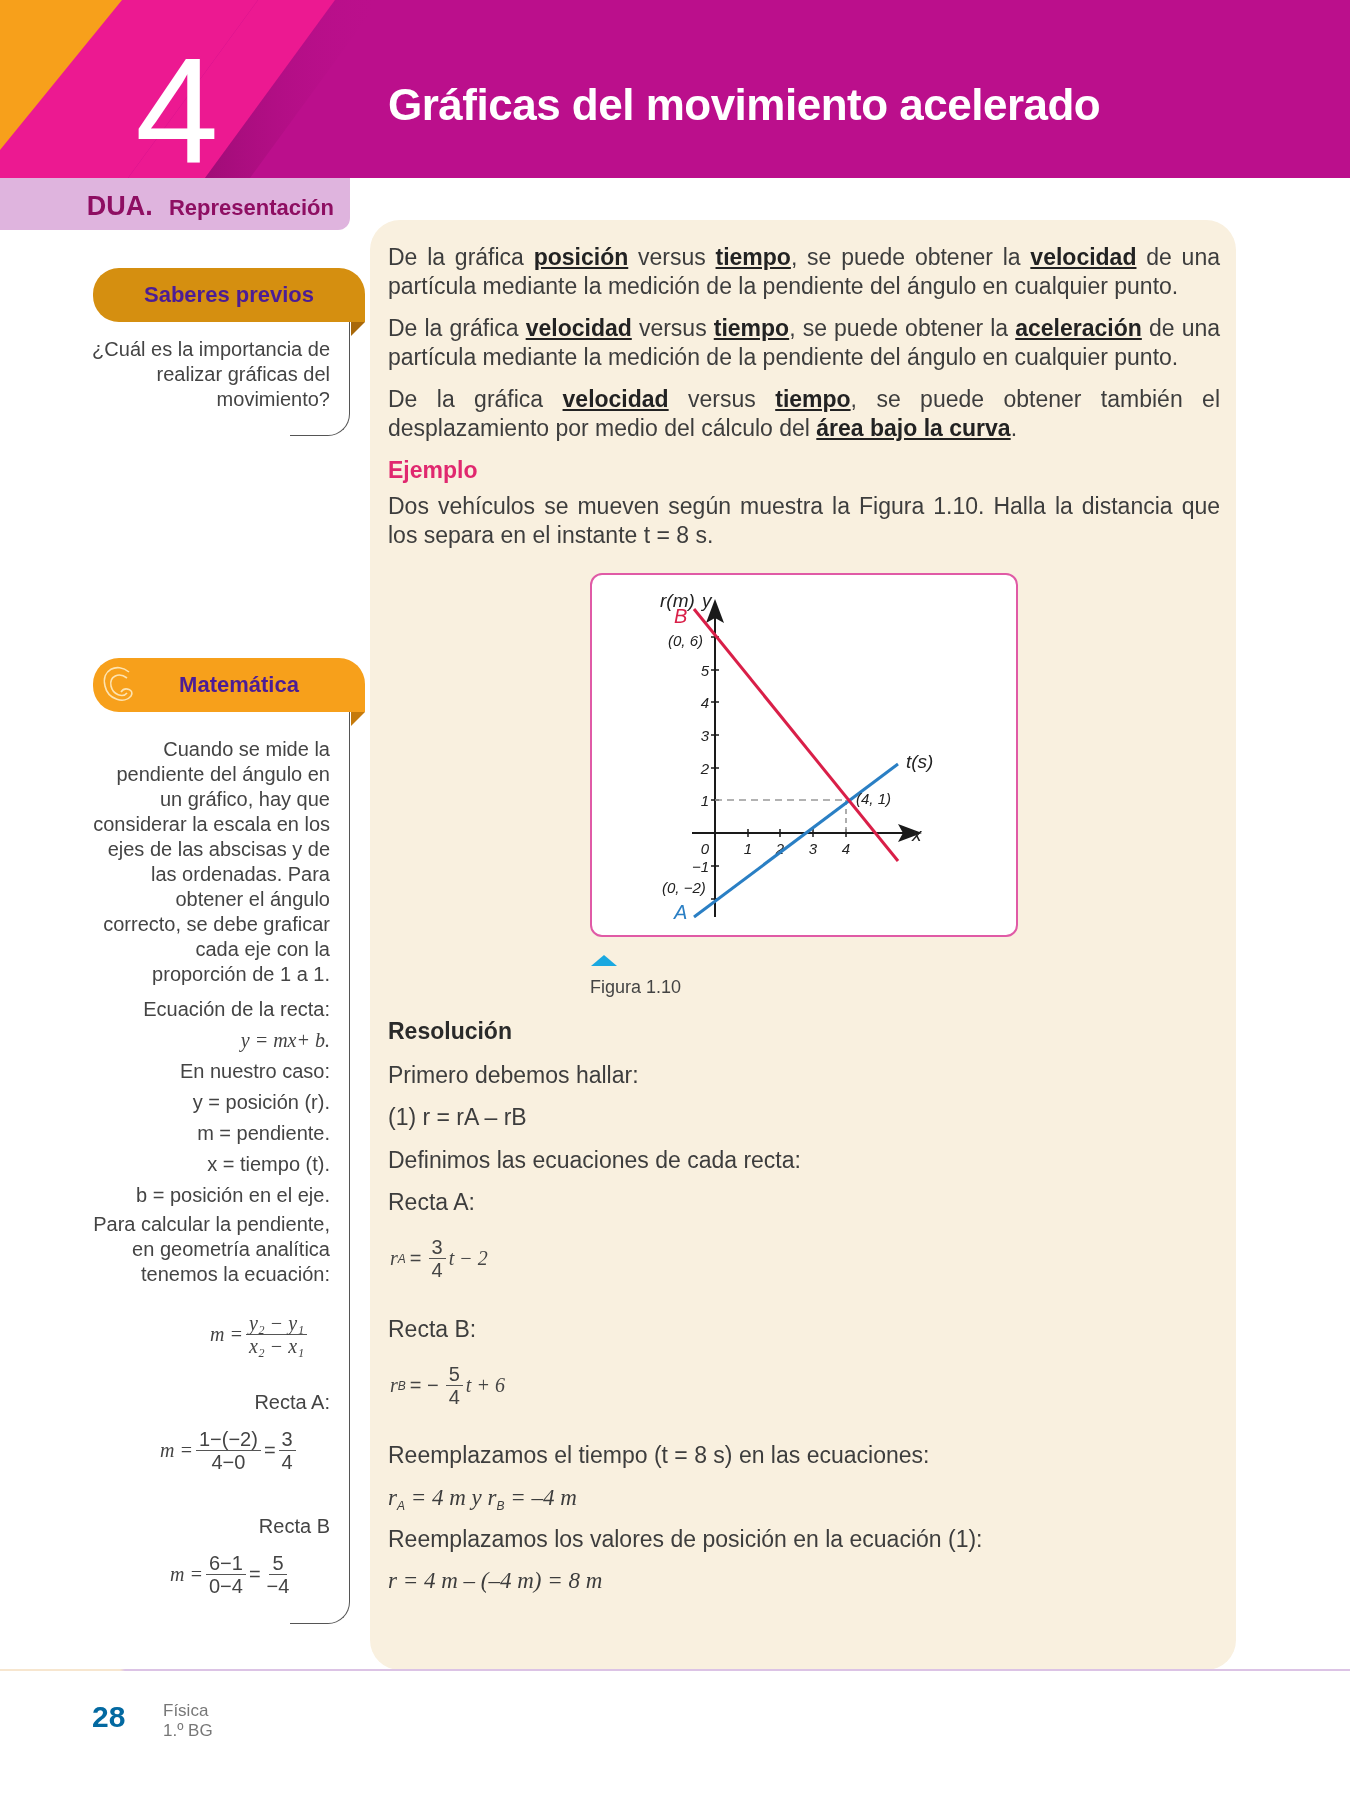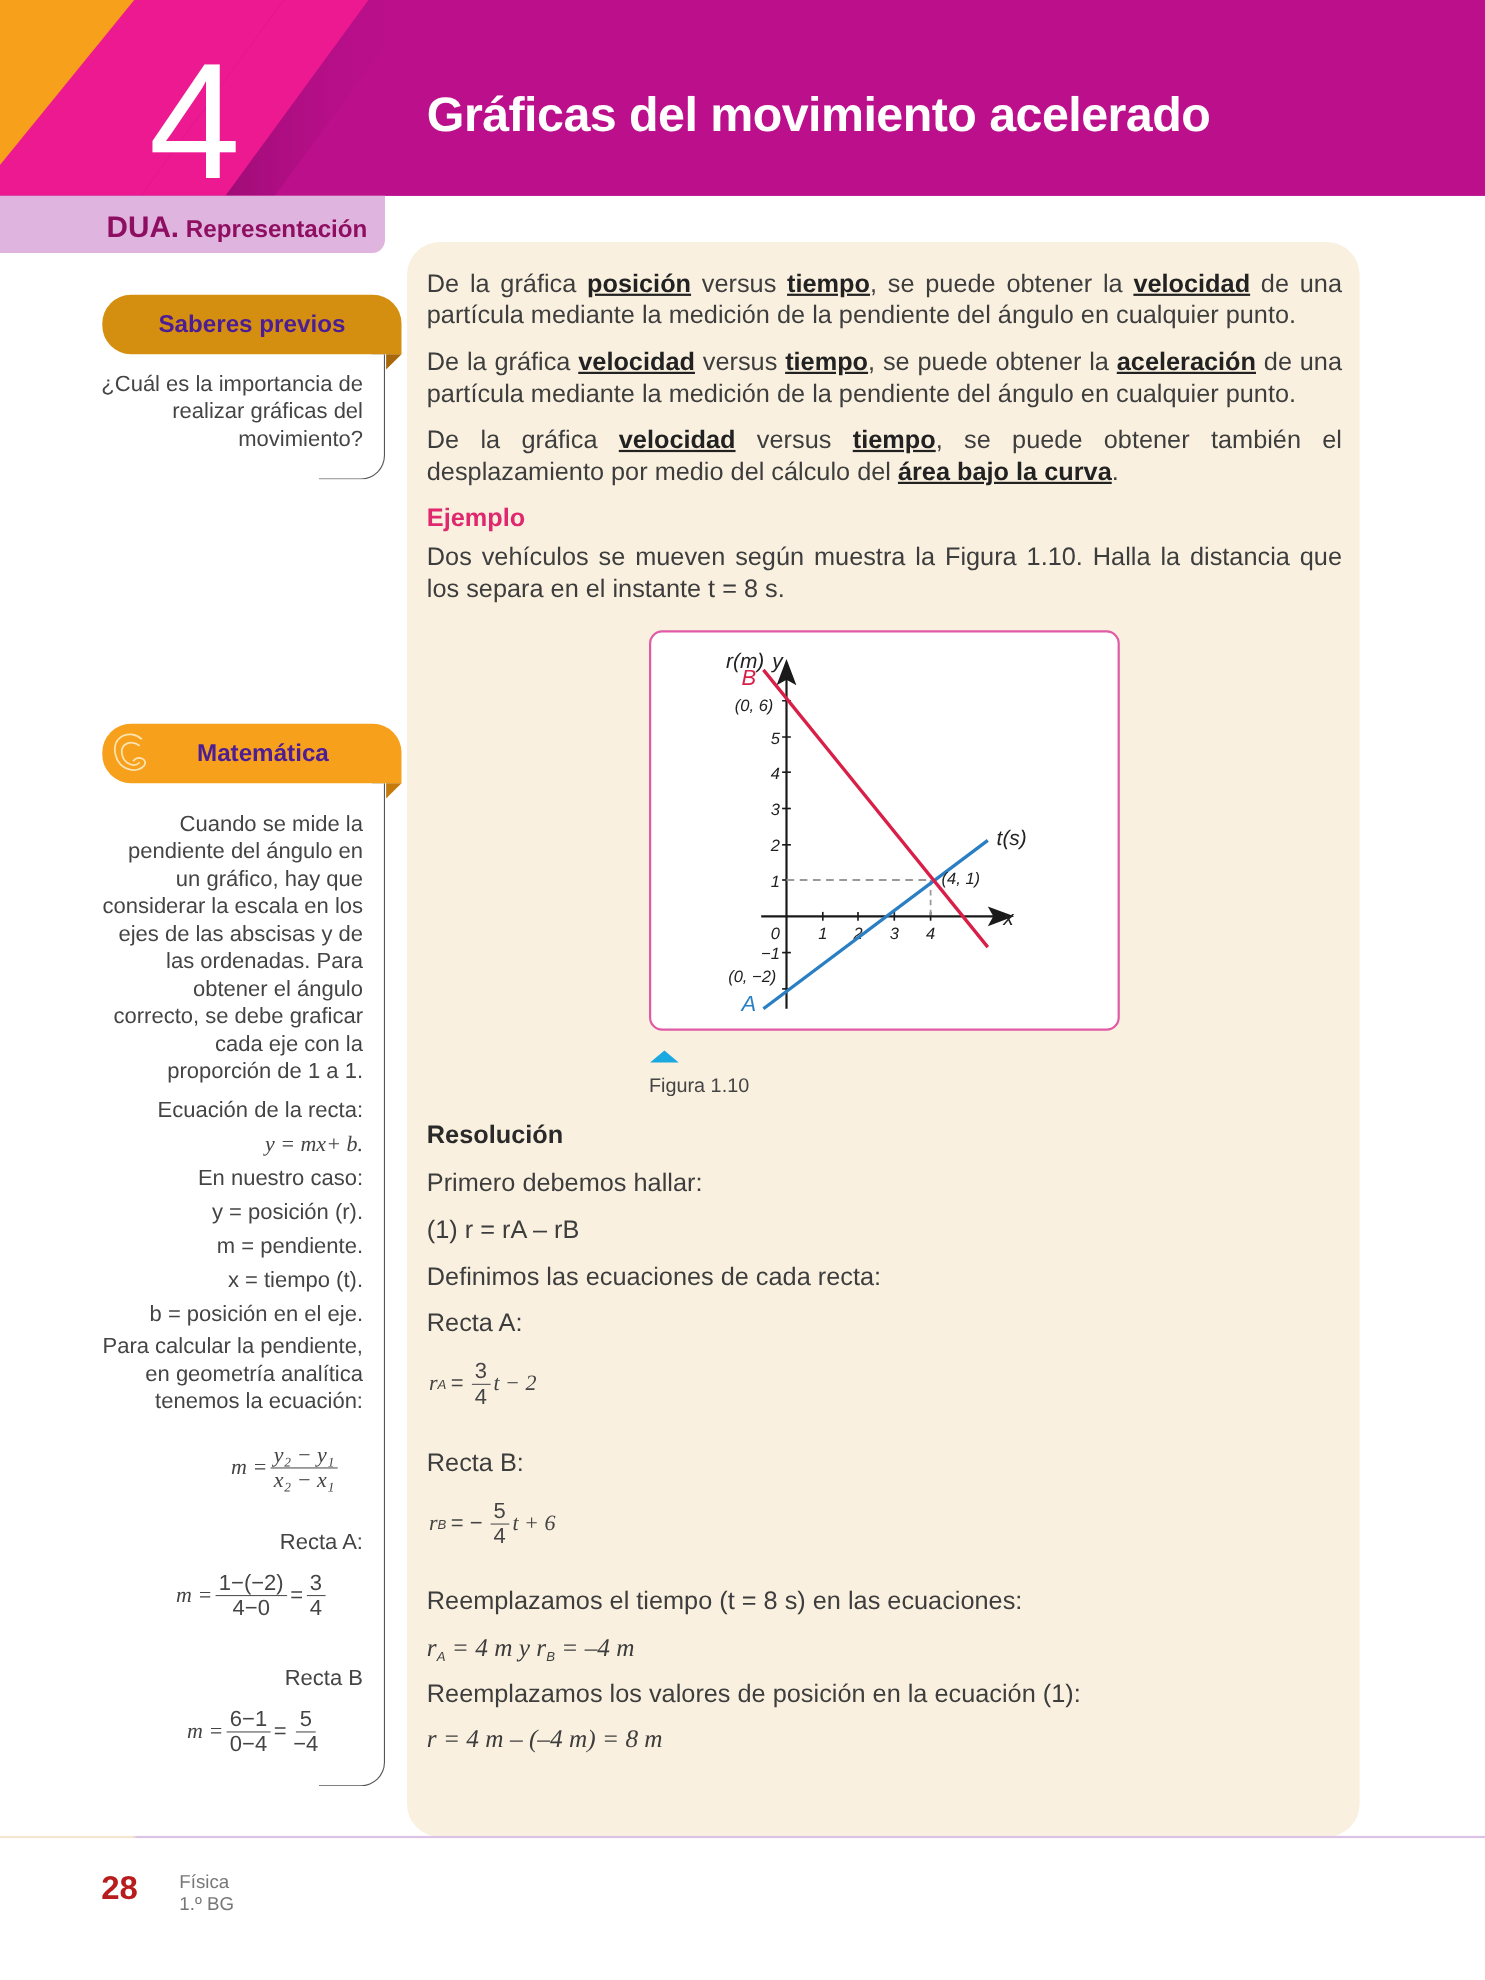--- a/index.html
+++ b/index.html
@@ -9,21 +9,21 @@
   
   .banner { position: absolute; left: 0; top: 0; width: 1350px; height: 178px; background: #bb0f8c; overflow: hidden; }
   .banner svg.bg { position: absolute; left: 0; top: 0; }
   .chapter-num { position: absolute; left: 122px; top: 40px; width: 110px; text-align: center; font-size: 150px; line-height: 140px; color: #ffffff; font-family: "Liberation Sans", sans-serif; font-weight: 400; }
   .chapter-title { position: absolute; left: 388px; top: 80px; font-size: 44px; font-weight: 700; color: #ffffff; font-family: "Liberation Sans", sans-serif; letter-spacing: -0.5px; }
 
   
   .dua { position: absolute; left: 0; top: 178px; width: 350px; height: 52px; background: #dfb4de; border-radius: 0 0 12px 0; }
   .dua-text { position: absolute; right: 16px; top: 13px; font-size: 23px; color: #8e0e62; font-weight: 700; }
   .dua-text .strong { font-size: 27px; font-weight: 700; }
-  .dua-text .light { font-weight: 700; font-size: 22px; }
+  .dua-text .light { font-weight: 700; font-size: 22px; margin-left: 10px; }
 
   
   .panel { position: absolute; left: 370px; top: 220px; width: 866px; height: 1450px; background: #f9f0df; border-radius: 30px; }
   .p-text { position: absolute; left: 388px; width: 832px; font-size: 23px; line-height: 29px; color: #3d3d3d; text-align: justify; }
   .p-text b { color: #222; font-weight: 700; text-decoration: underline; }
   .ex-title { position: absolute; left: 388px; top: 457px; font-size: 23px; font-weight: 700; color: #e0286f; }
   .res-title { position: absolute; left: 388px; top: 1018px; font-size: 23px; font-weight: 700; color: #2a2a2a; }
   .line { position: absolute; left: 388px; font-size: 23px; color: #3d3d3d; white-space: nowrap; }
   .math { font-family: "Liberation Serif", serif; font-style: italic; }
 
@@ -42,21 +42,21 @@
   
   .side-head { position: absolute; height: 54px; border-radius: 24px 24px 0 0; color: #4c1d95; font-weight: 700; font-size: 22px; text-align: center; line-height: 54px; }
   .saberes-head { left: 93px; top: 268px; width: 272px; background: #d58f10; border-radius: 26px 26px 0 26px; }
   .mat-head { left: 93px; top: 658px; width: 272px; background: #f7a01b; border-radius: 26px 26px 0 26px; }
   .fold { position: absolute; width: 0; height: 0; border-top: 14px solid #a8680a; border-right: 14px solid transparent; }
   .side-body { position: absolute; border-right: 1.5px solid #555; border-bottom: 1.5px solid #555; border-radius: 0 0 22px 0; }
   .side-text { position: absolute; text-align: right; font-size: 20px; line-height: 25px; color: #444; }
 
   
   .footer-rule { position: absolute; left: 0; top: 1669px; width: 1350px; height: 2px; background: linear-gradient(90deg, #f7e6cf 0px, #f7e6cf 120px, #dcc3e5 125px, #dcc3e5 1350px); }
-  .page-num { position: absolute; left: 92px; top: 1700px; font-size: 30px; font-weight: 700; color: #b91c1c; }
+  .page-num { position: absolute; left: 92px; top: 1700px; font-size: 30px; font-weight: 700; color: #0369a1; }
   .subject { position: absolute; left: 163px; top: 1701px; font-size: 17px; line-height: 20px; color: #777; }
 </style>
 </head>
 <body>
 
 <div class="banner">
   <svg class="bg" width="1350" height="178" viewBox="0 0 1350 178">
     <defs>
       <linearGradient id="shade" x1="0" y1="0" x2="1" y2="0">
         <stop offset="0" stop-color="#8a0a66" stop-opacity="0.55"></stop>

